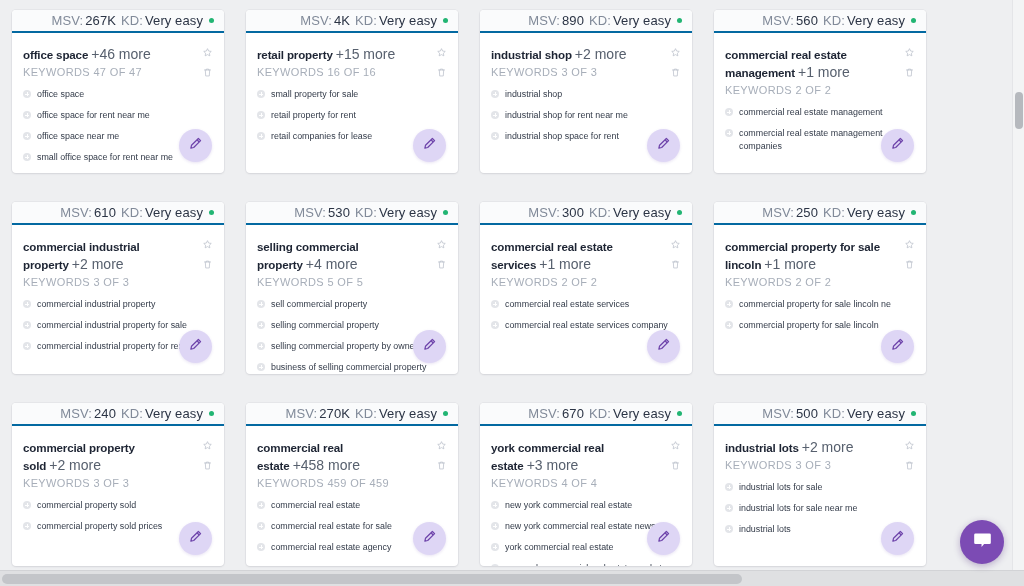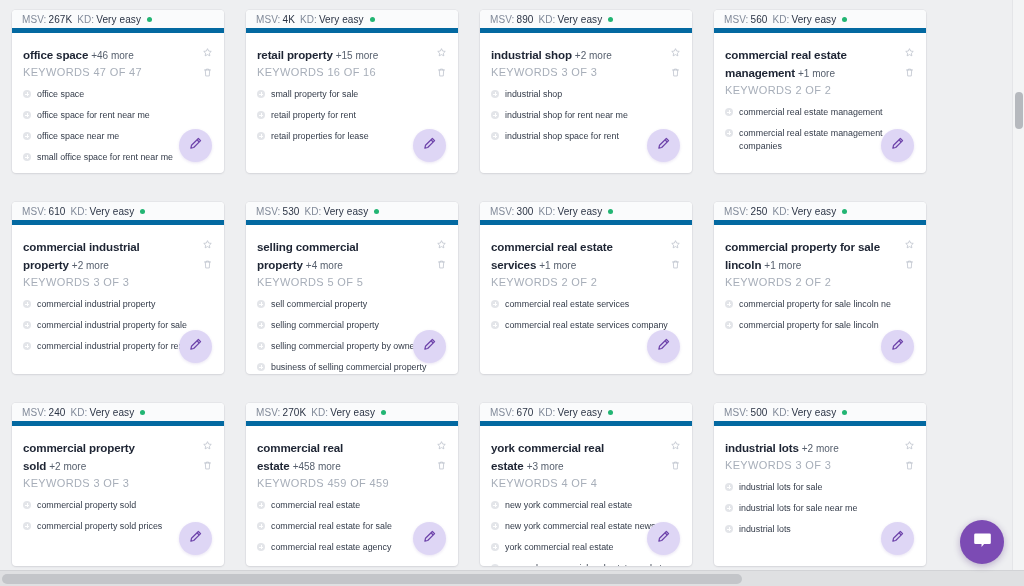--- a/index.html
+++ b/index.html
@@ -50,26 +50,26 @@
 
   .card-h1 { height: 163px; }
   .card-h2 { height: 172px; }
   .card-h3 { height: 163px; }
 
   
   .card-metrics {
     height: 23px;
     flex: 0 0 23px;
     background: #fafbfc;
-    border-bottom: 5px solid #0369a1;
+    border-bottom: 2px solid #0369a1;
     display: flex;
     align-items: center;
-    justify-content: flex-start;
+    justify-content: flex-end;
     padding: 0 10px;
-    font-size: 10px;
+    font-size: 13px;
     color: #6e7786;
     letter-spacing: .1px;
     white-space: nowrap;
   }
   .metric-label { color: #818a99; }
   .metric-val { color: #2b3445; font-weight: normal; margin-left: 2px; }
   .metric-sep { display: inline-block; width: 5px; }
   .kd-dot {
     width: 5px; height: 5px;
     border-radius: 50%;
@@ -99,21 +99,21 @@
 
   .card-title {
     font-size: 11.6px;
     font-weight: bold;
     color: #1d2433;
     line-height: 16px;
     letter-spacing: -.15px;
     display: inline;
   }
   .card-title-more {
-    font-size: 10px;
+    font-size: 14px;
     color: #57606e;
     margin-left: 3px;
     white-space: nowrap;
   }
 
   .kw-count {
     font-size: 11px;
     color: #a7aeb9;
     letter-spacing: .35px;
     margin-top: 3px;
@@ -323,21 +323,21 @@
             <div class="kw-item">
               <span class="kw-bullet"></span>
               <span class="kw-text">small property for sale</span>
             </div>
             <div class="kw-item">
               <span class="kw-bullet"></span>
               <span class="kw-text">retail property for rent</span>
             </div>
             <div class="kw-item">
               <span class="kw-bullet"></span>
-              <span class="kw-text">retail properties for lease</span>
+              <span class="kw-text">retail companies for lease</span>
             </div>
           </div>
         </div>
         <div class="edit-fab">
           <span><svg viewBox="0 0 24 24" aria-hidden="true">
               <path d="M16.6 3.9l3.5 3.5-11 11-4.5 1 1-4.5z" fill="none" stroke="#6f45ab" stroke-width="2" stroke-linejoin="round"></path>
               <path d="M14.4 6.1l3.5 3.5" stroke="#6f45ab" stroke-width="2"></path>
             </svg></span>
         </div>
       </div>

